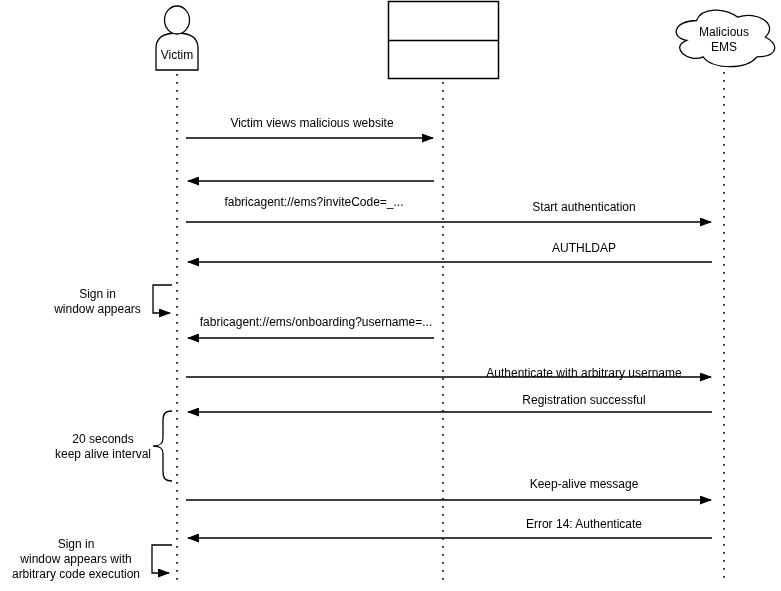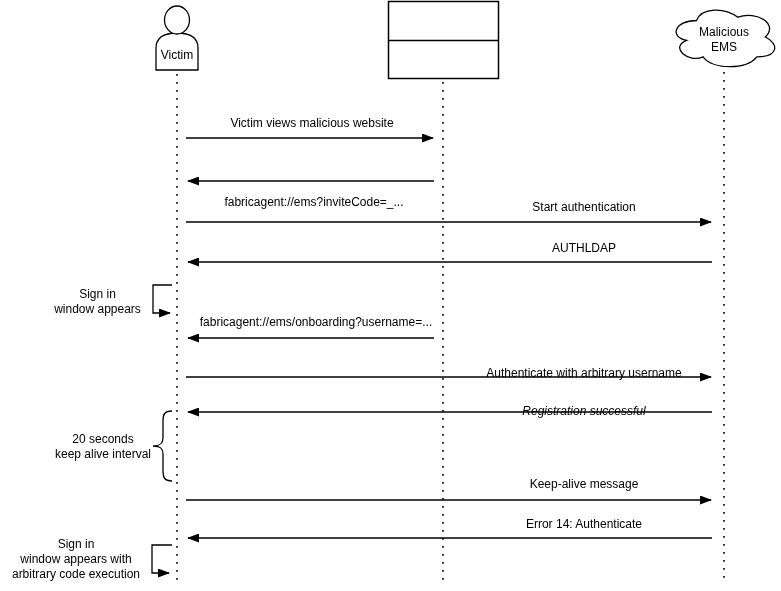--- a/index.html
+++ b/index.html
@@ -101,21 +101,21 @@
   <div class="label" style="left:164px; top:167px; width:300px;margin-top:28px;">fabricagent://ems?inviteCode=_...</div>
 
   <div class="label" style="left:434px; top:241px; width:300px;">AUTHLDAP</div>
 
   <div class="label" style="left:434px; top:200px; width:300px;">Start authentication</div>
 
   <div class="label" style="left:166px; top:315px; width:300px;text-align:center;">fabricagent://ems/onboarding?username=...</div>
 
   <div class="label" style="left:434px; top:366px; width:300px;">Authenticate with arbitrary username</div>
 
-  <div class="label" style="left:434px; top:404px; width:300px;font-style:italic;">Registration successful</div>
+  <div class="label" style="left:434px; top:393px; width:300px;">Registration successful</div>
 
   <div class="label" style="left:434px; top:477px; width:300px;">Keep-alive message</div>
 
   <div class="label" style="left:434px; top:517px; width:300px;">Error 14: Authenticate</div>
 
   <div class="label" style="left:30px; top:287px; width:135px;">Sign in
 window appears</div>
 
   <div class="label" style="left:24px; top:432px; width:158px;">20 seconds
 keep alive interval</div>

